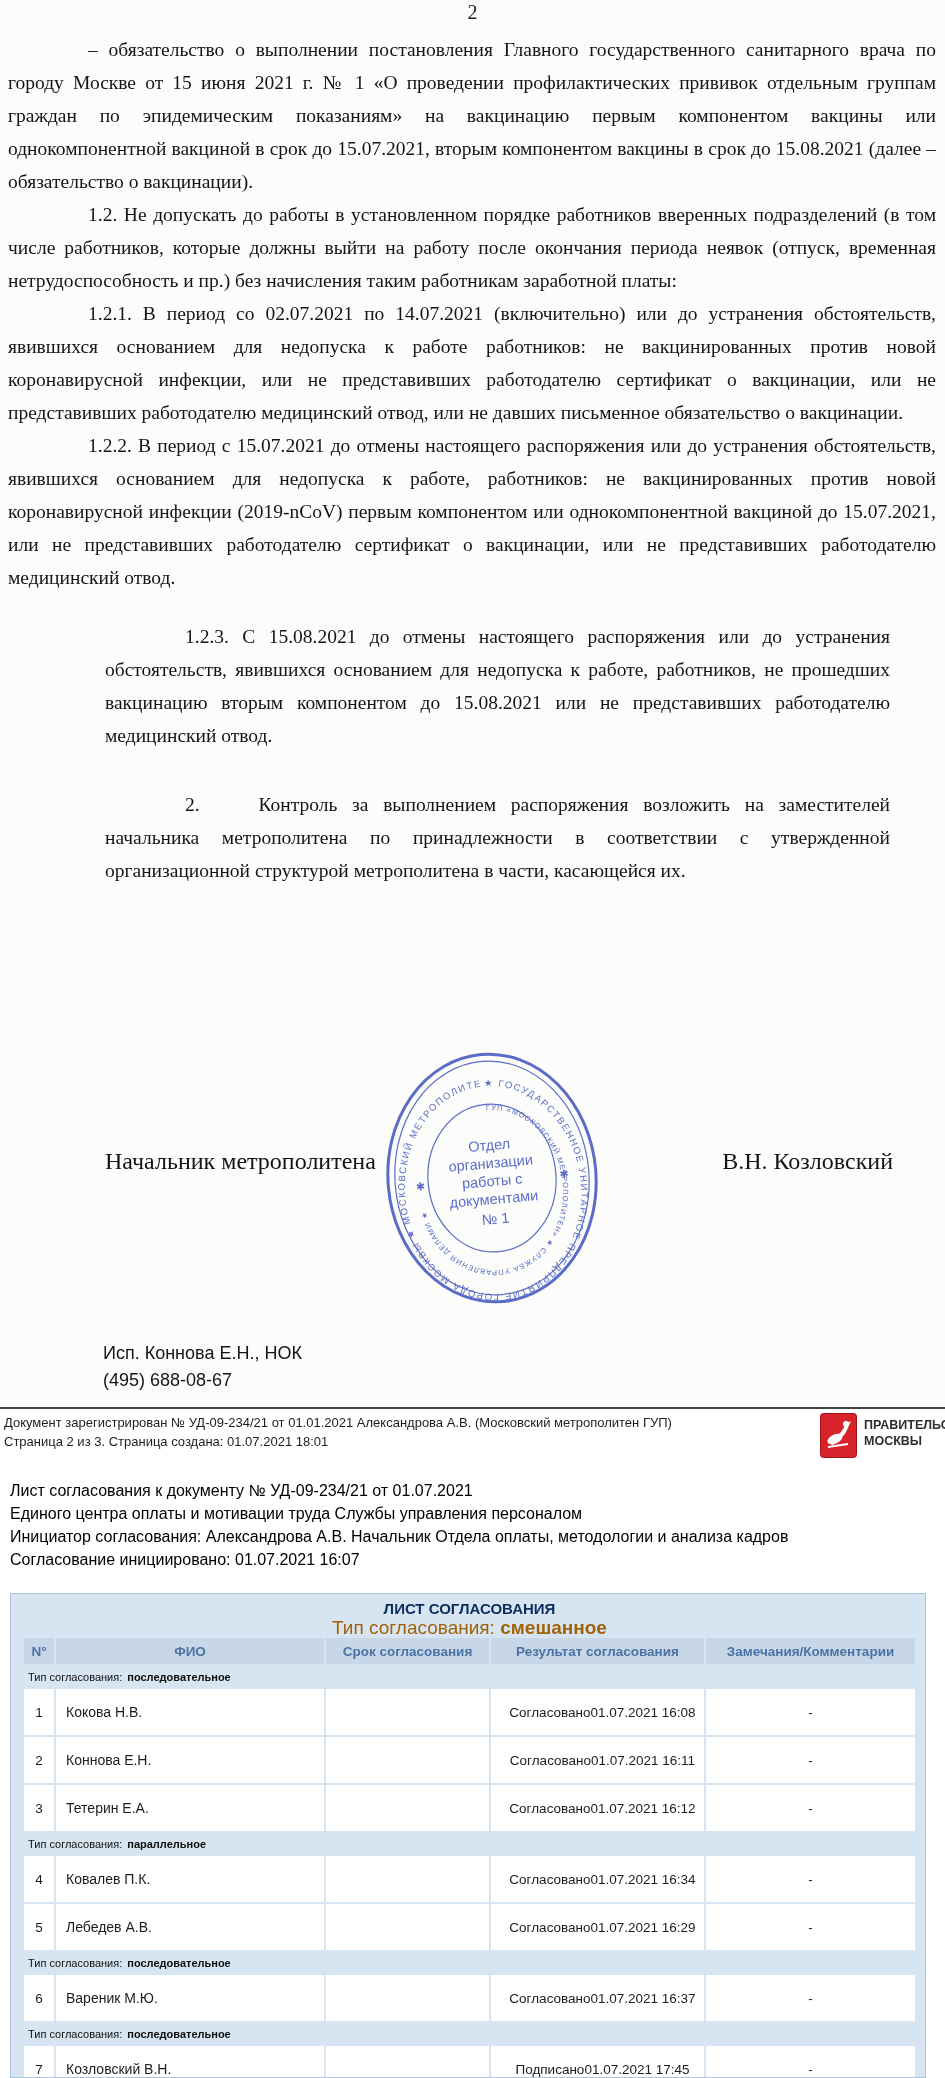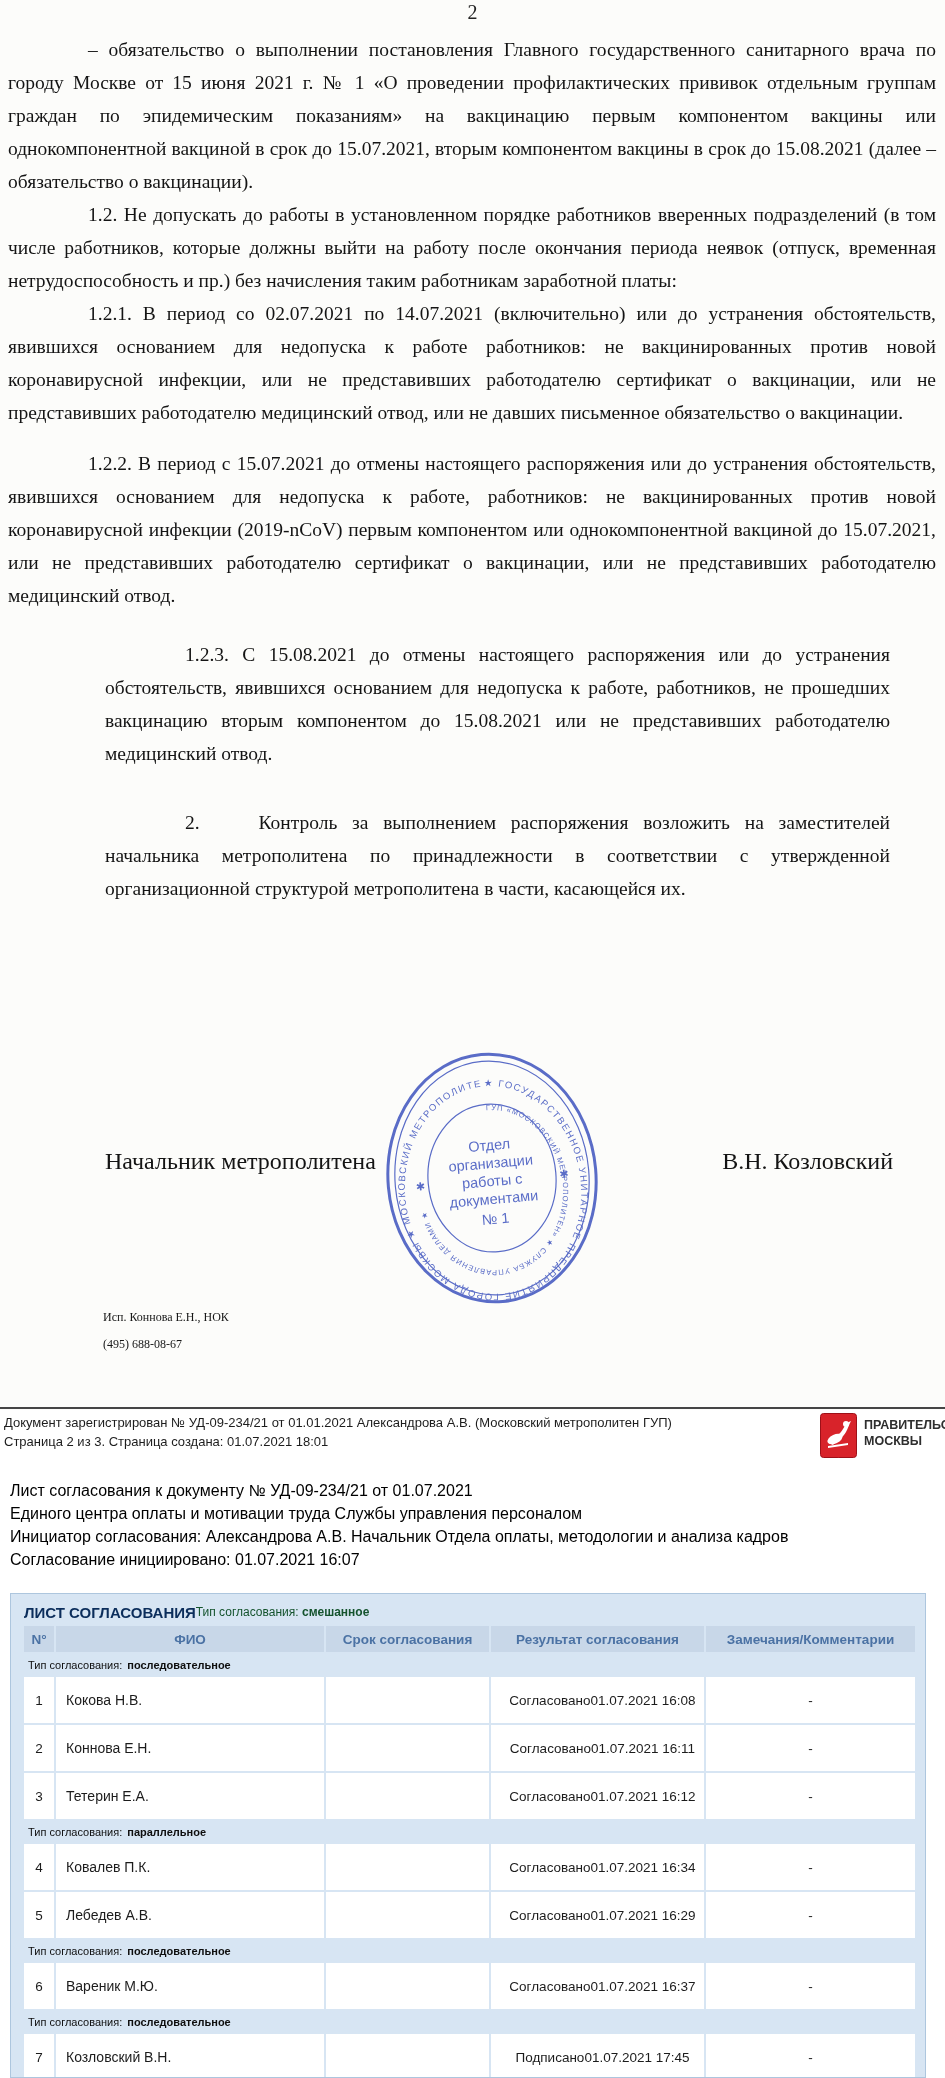--- a/index.html
+++ b/index.html
@@ -8,51 +8,51 @@
          font-family:"Liberation Sans", sans-serif; }
 
   
   .scan { position:absolute; top:0; left:0; width:945px; height:1410px; background:#fcfcfa; }
   .page-num { position:absolute; top:1px; left:0; width:100%; text-align:center;
               font-family:"Liberation Serif", serif; font-size:20px; color:#222; }
   .doc { position:absolute; top:33px; left:8px; right:9px;
          font-family:"Liberation Serif", serif; font-size:19.5px; line-height:33px;
          color:#141414; text-align:justify; }
   .doc p { text-indent:80px; }
-  .p122 { margin-top:18px; }
+  .p122 { }
   .p123 { margin:26px 46px 0 97px; text-indent:62px; }
   .p2   { margin:36px 46px 0 97px; text-indent:40px; }
 
   .sig-row { position:absolute; top:1148px; left:105px; right:52px;
              display:flex; justify-content:space-between;
              font-family:"Liberation Serif", serif; font-size:24px; color:#141414;text-align:center; }
 
   .stamp { position:absolute; top:1046px; left:380px; width:224px; height:264px;
            transform:rotate(-5deg); opacity:.88; }
 
-  .executor { position:absolute; top:1304px; left:103px;
-              font-family:Liberation Serif, serif; font-size:12px; line-height:27px; color:#161616; }
+  .executor { position:absolute; top:1340px; left:103px;
+              font-family:Liberation Sans, sans-serif; font-size:18px; line-height:27px; color:#161616; }
 
   .rule { position:absolute; top:1407px; left:0; width:945px; height:2px; background:#454545; }
 
   .reg { position:absolute; top:1413px; left:4px; width:800px;
          font-size:13px; line-height:19px; color:#1d1d1d; }
 
   .gov-logo { position:absolute; top:1413px; left:820px; display:flex; gap:7px; }
   .gov-logo .txt { margin-top:4px; font-weight:bold; font-size:12.5px; line-height:16px; color:#2e2e2e; white-space:nowrap; }
 
   .approval-head { position:absolute; top:1479px; left:10px; right:6px;
                    font-size:16px; line-height:23px; color:#000; }
 
   
   .atable { position:absolute; top:1593px; left:10px; width:916px; height:485px;
             background:#d7e5f3; border:1px solid #adc6de; padding:6px 10px 0 13px; overflow:hidden; }
-  .t-title { height:24px; display:flex; align-items:center; margin-bottom:2px; }
+  .t-title { height:24px; display:flex; justify-content:space-between; align-items:center; margin-bottom:14px;flex-direction:column; }
   .t-title .name { font-weight:bold; font-size:15px; color:#0b2d5b; }
-  .t-title .type { font-size:12px; color:#14532d; }
+  .t-title .type { font-size:19px; color:#a16207; }
   .t-title .type b { font-weight:bold; }
   .grid { display:grid; grid-template-columns:30px 268px 163px 213px 1fr; gap:2px; }
   .thead { height:26px; margin-bottom:2px; }
   .thead > div { background:#c8d7e8; color:#4b72a4; font-weight:bold; font-size:13.5px;
                  display:flex; align-items:center; justify-content:center; }
   .strip { height:21px; display:flex; align-items:center; gap:5px; padding-left:4px;
            font-size:11px; color:#0e0e0e; margin-bottom:2px; }
   .strip b { font-weight:bold; }
   .trow { height:46px; margin-bottom:2px; }
   .trow > div { background:#ffffff; color:#1c1c1c; }

